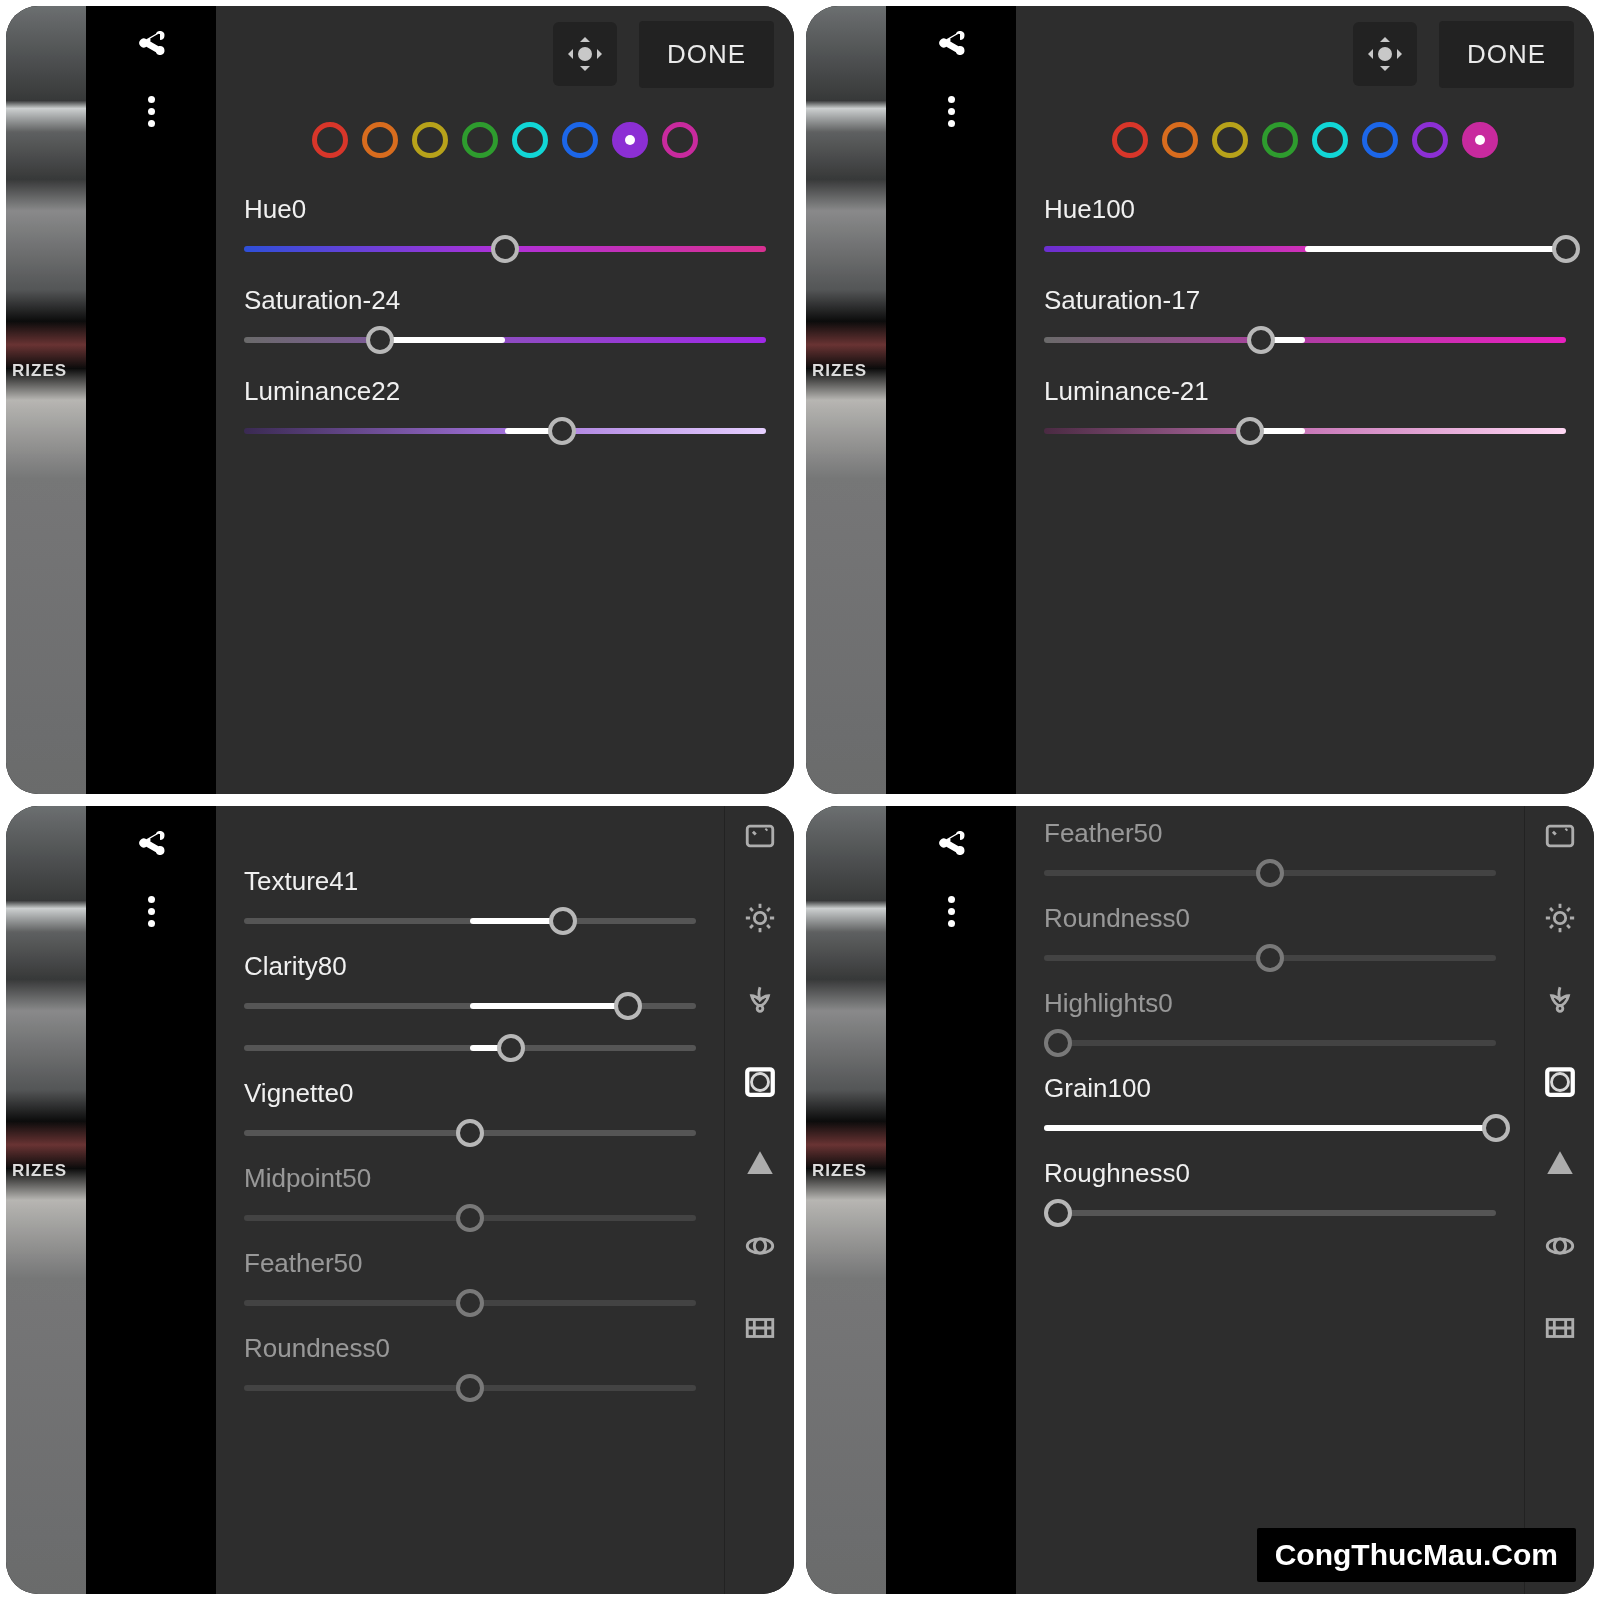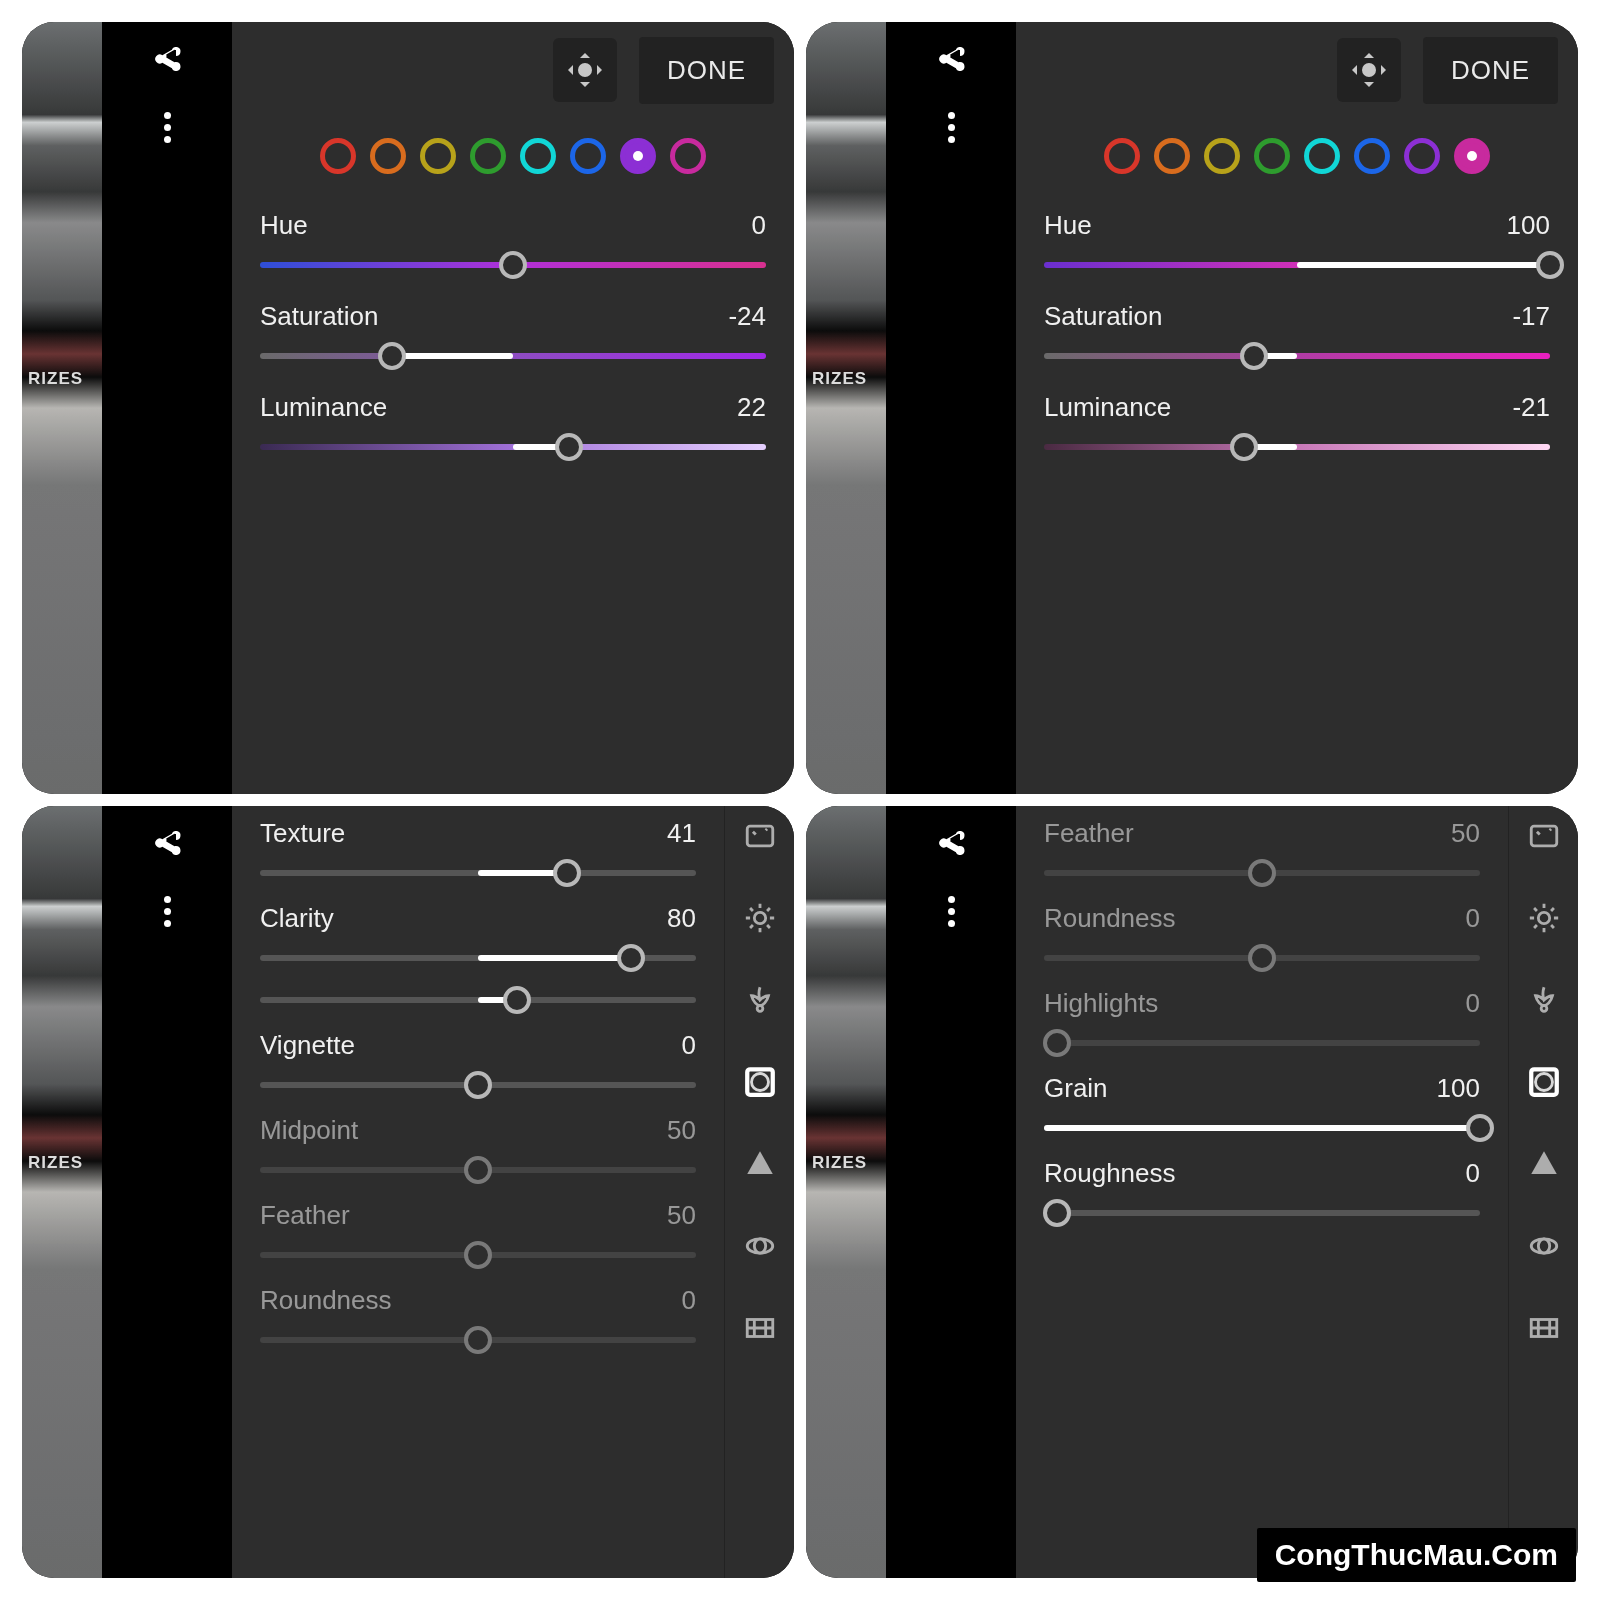--- a/index.html
+++ b/index.html
@@ -11,21 +11,21 @@
     color: #f0f0f0;
     position: relative;
   }
   .grid {
     display: grid;
     grid-template-columns: 1fr 1fr;
     grid-template-rows: 1fr 1fr;
     gap: 12px;
     width: 100%;
     height: 100%;
-    padding: 22px;
+    padding: 6px;
     background: #fff;
   }
   .pane {
     background: #000;
     border-radius: 32px;
     overflow: hidden;
     display: flex;
     position: relative;
   }
   .photo-strip {
@@ -106,21 +106,21 @@
     position:relative;
     background: currentColor;
     border-color: currentColor;
   }
   .swatch.sel::after{
     content:"";position:absolute;left:50%;top:50%;width:10px;height:10px;background:#fff;border-radius:50%;transform:translate(-50%,-50%);
   }
   .sliders { padding: 6px 28px; display:flex; flex-direction:column; gap: 24px;}
   .slider-row { display:flex; flex-direction:column; gap:12px;}
   .slider-row.dim { opacity: 0.55; }
-  .slider-label { display:flex; justify-content:space-between; font-size:26px; font-weight:400;}
+  .slider-label { display:flex; justify-content:flex-start; font-size:26px; font-weight:400;}
   .slider-label .val{font-variant-numeric: tabular-nums;}
   .track-wrap { position:relative; height:24px; }
   .track {
     position:absolute; left:0; right:0; top:50%; height:6px; transform:translateY(-50%);
     border-radius:3px; background:#555;
   }
   .thumb {
     position:absolute; top:50%; width:28px; height:28px; border-radius:50%;
     background:#2d2d2d; border:4px solid #b8b8b8; transform:translate(-50%,-50%);
   }
@@ -308,21 +308,21 @@
             <path d="M18 8a3 3 0 1 0-2.83-4H15L8.9 7.55a3 3 0 1 0 0 4.9L15 16h.17A3 3 0 1 0 18 12c-.35 0-.69.06-1 .17l-5.49-3.2a3 3 0 0 0 0-1.94l5.49-3.2c.31.11.65.17 1 .17Z" fill="#fff"></path>
           </svg>
       </div>
       <div class="more-dots">
           <span></span>
           <span></span>
           <span></span>
         </div>
     </div>
     <div class="panel" style="padding-top:6px;">
-      <div class="sliders" style="gap:18px;">
+      <div class="sliders" style="gap:18px;margin-top:48px;">
           <div class="slider-row">
             <div class="slider-label">
               <span>Texture</span>
               <span class="val">41</span>
             </div>
             <div class="track-wrap">
               <div class="track"></div>
               <div class="fill" style="left: 50%; width: 20.5%;"></div>
               <div class="thumb" style="left: 70.5%;"></div>
             </div>

